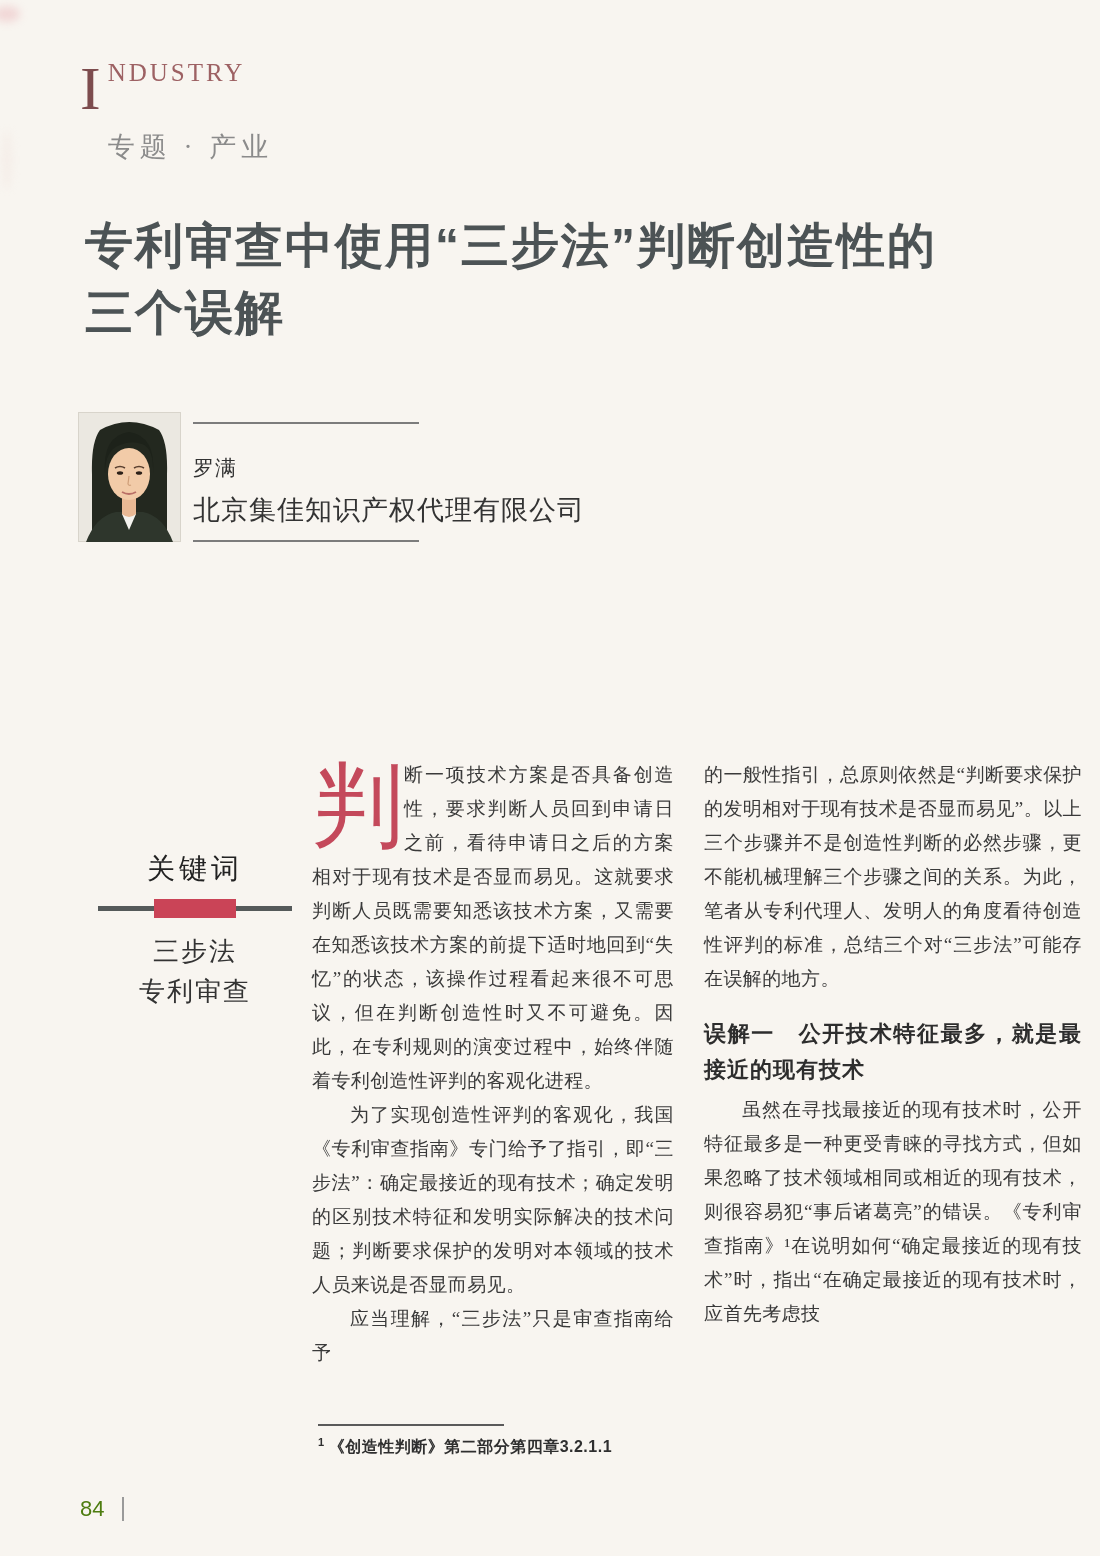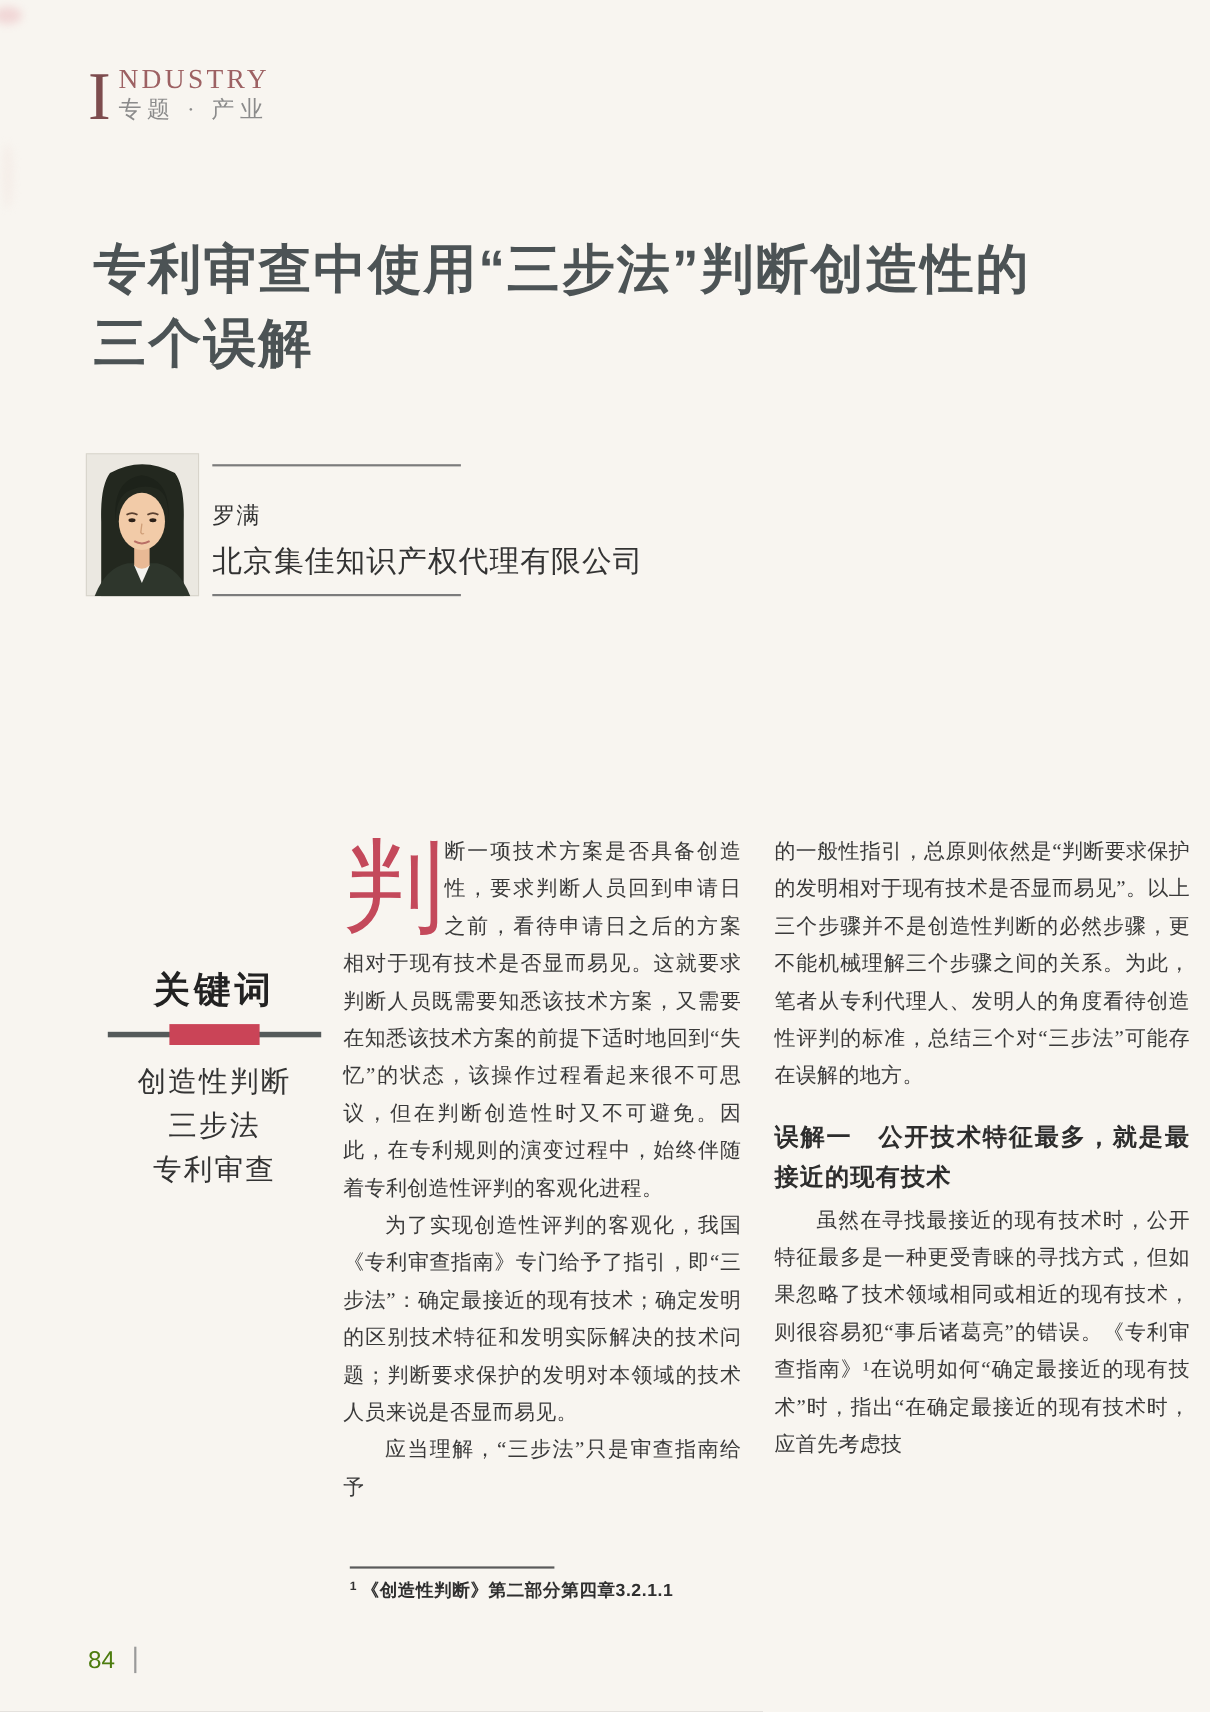--- a/index.html
+++ b/index.html
@@ -18,27 +18,27 @@
   .smudge1 { left:-6px; top:6px; width:26px; height:16px; background:#e4a0a8; }
   .smudge2 { left:2px; top:130px; width:10px; height:60px; background:#efe0da; }
 
   
   .masthead { position:absolute; left:80px; top:60px; display:flex; align-items:flex-start; }
   .masthead-i {
     font-family: "Liberation Serif", serif;
     font-size: 62px; line-height: 56px; font-weight: 400;
     color: #7d4c4e; margin-right: 7px;
   }
-  .masthead-col { display:flex; flex-direction:column; }
+  .masthead-col { display:flex; flex-direction:column;gap:48px; }
   .masthead-name {
     font-family: "Liberation Serif", serif;
     font-size: 25px; line-height: 26px; letter-spacing: 3px; color: #9d6163;
   }
   .masthead-section {
-    font-size: 21px; line-height: 27px; letter-spacing: 5px; color: #8b8b8b;
+    font-size: 27px; line-height: 27px; letter-spacing: 5px; color: #8b8b8b;
   }
 
   
   .article-title {
     position:absolute; left:85px; top:212px; width:940px;
     font-family: "Liberation Sans", "DejaVu Sans", sans-serif;
     font-weight: 700; font-size: 48px; line-height: 67px;
     letter-spacing: 2px; color: #4c5355;
   }
 
@@ -48,21 +48,21 @@
   .author-meta { margin-left:12px; width:228px; position:relative; padding-top:12px; }
   .author-rule { border:none; border-top:2px solid #7c7c7c; width:226px; }
   .author-rule.top { position:absolute; top:10px; left:0; }
   .author-rule.bottom { position:absolute; top:128px; left:0; }
   .author-name { font-size:21px; color:#333; margin-top:30px; letter-spacing:1px; }
   .author-affiliation { font-size:27px; color:#333; margin-top:10px; letter-spacing:1px; white-space:nowrap; }
 
   
   .keywords { position:absolute; left:98px; top:846px; width:194px; text-align:center; }
   .keywords-heading {
-    font-size:33px; font-weight:700; color:#222; letter-spacing:4px; line-height:46px;margin-top:32px;
+    font-size:28px; font-weight:400; color:#222; letter-spacing:4px; line-height:46px;
   }
   .keywords-divider { position:relative; height:20px; margin-top:6px; }
   .keywords-divider .bar { position:absolute; left:0; right:0; top:8px; height:5px; background:#555a5a; }
   .keywords-divider .accent { position:absolute; left:50%; transform:translateX(-50%); top:1px; width:82px; height:19px; background:#ca4457; }
   .keywords-list { margin-top:14px; }
   .keyword-item { font-size:26px; line-height:40px; color:#333; letter-spacing:2px; }
 
   
   .body-col {
     position:absolute; top:758px;
@@ -162,21 +162,20 @@
     </div>
   </div>
 
   <div class="keywords">
     <div class="keywords-heading">关键词</div>
     <div class="keywords-divider">
       <div class="bar"></div>
       <div class="accent"></div>
     </div>
     <div class="keywords-list">
-      <div class="keyword-item">创造性判断</div>
       <div class="keyword-item">三步法</div>
       <div class="keyword-item">专利审查</div>
     </div>
   </div>
 
   <div class="body-col col-left">
     <p><span class="drop-cap">判</span><span>断一项技术方案是否具备创造性，要求判断人员回到申请日之前，看待申请日之后的方案相对于现有技术是否显而易见。这就要求判断人员既需要知悉该技术方案，又需要在知悉该技术方案的前提下适时地回到“失忆”的状态，该操作过程看起来很不可思议，但在判断创造性时又不可避免。因此，在专利规则的演变过程中，始终伴随着专利创造性评判的客观化进程。</span></p>
     <p class="p-indent">为了实现创造性评判的客观化，我国《专利审查指南》专门给予了指引，即“三步法”：确定最接近的现有技术；确定发明的区别技术特征和发明实际解决的技术问题；判断要求保护的发明对本领域的技术人员来说是否显而易见。</p>
     <p class="p-indent">应当理解，“三步法”只是审查指南给予</p>
   </div>

